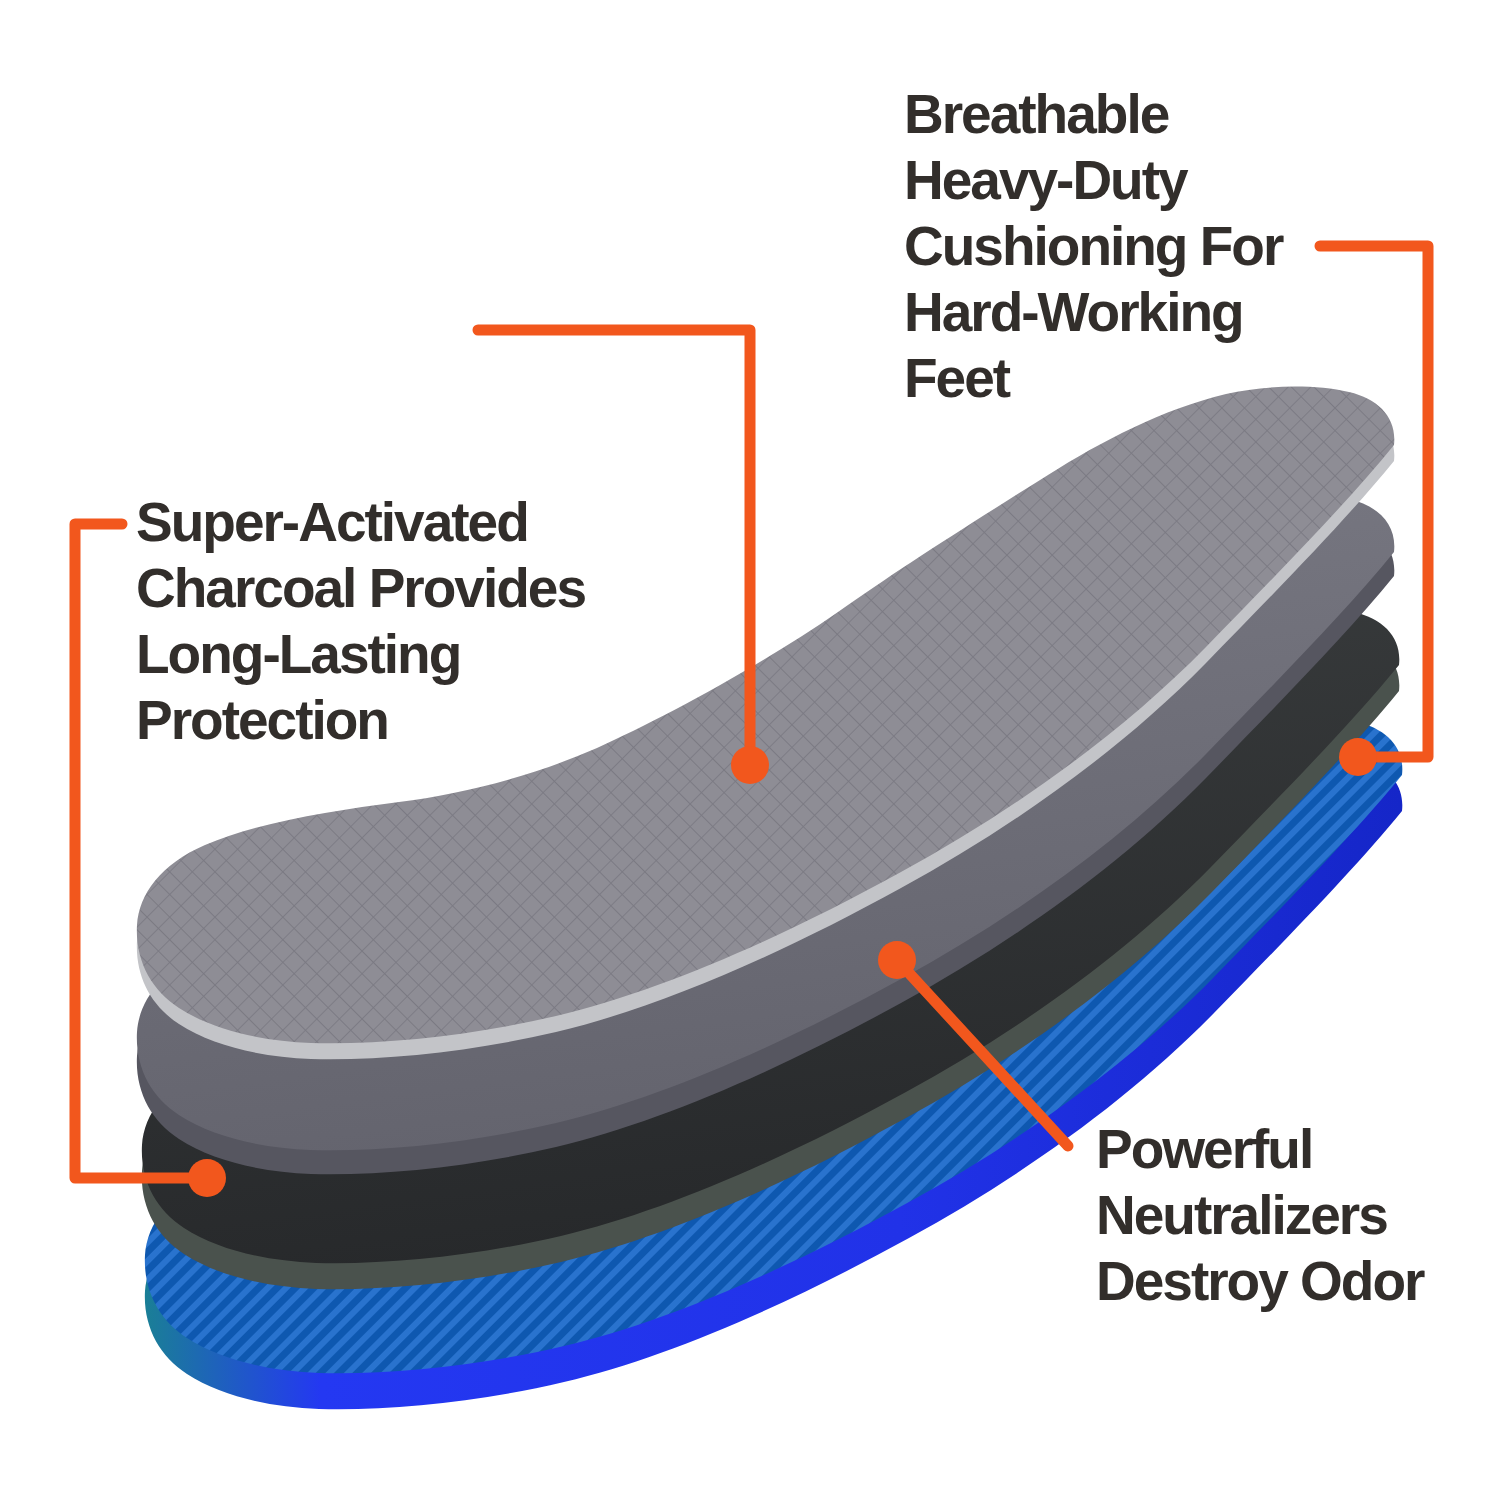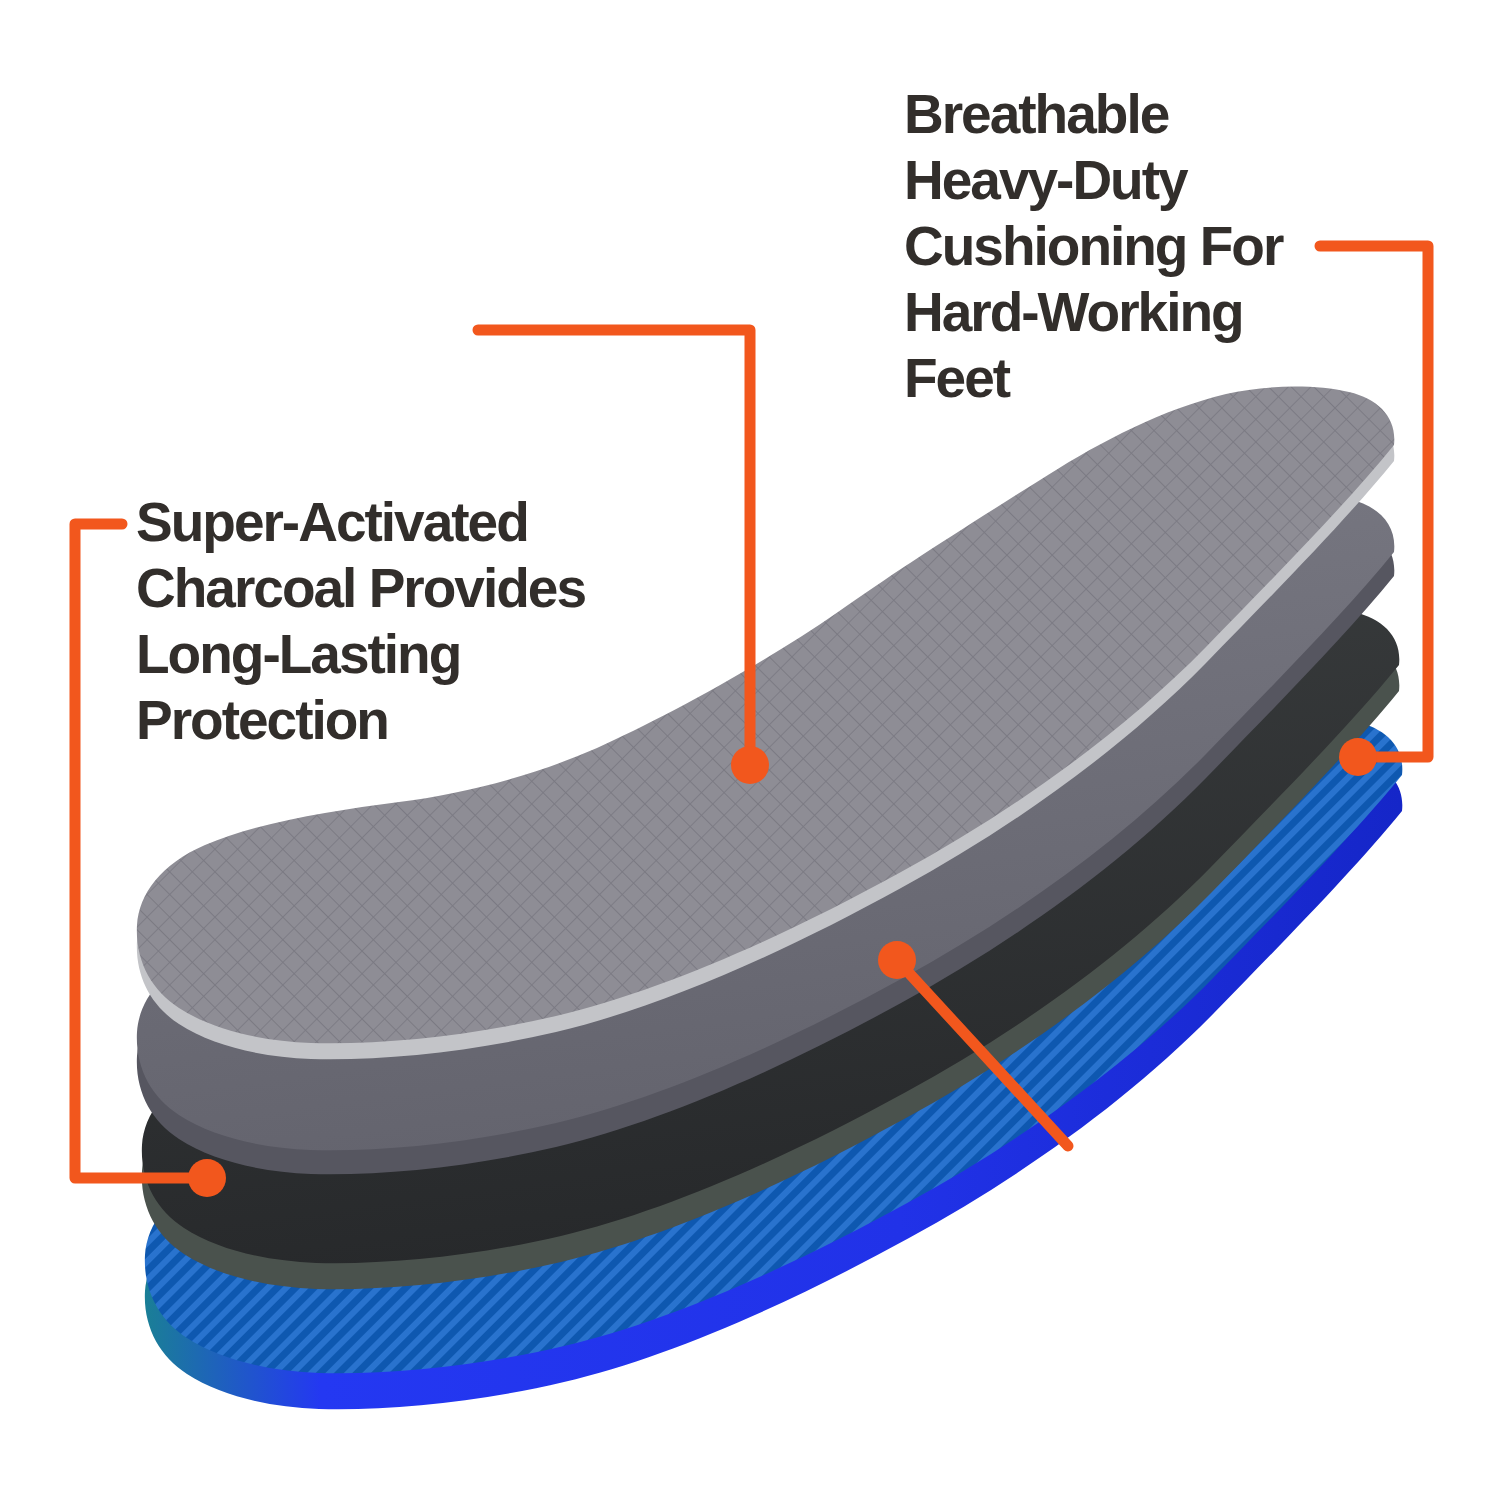--- a/index.html
+++ b/index.html
@@ -113,14 +113,17 @@
 Charcoal Provides
 Long-Lasting
 Protection</div>
 
   <div id="callout-cushioning" class="callout-text">Breathable
 Heavy-Duty
 Cushioning For
 Hard-Working
 Feet</div>
 
+  <div id="callout-neutralizers" class="callout-text">Powerful
+Neutralizers
+Destroy Odor</div>
 
 </div>
 
 </body></html>

